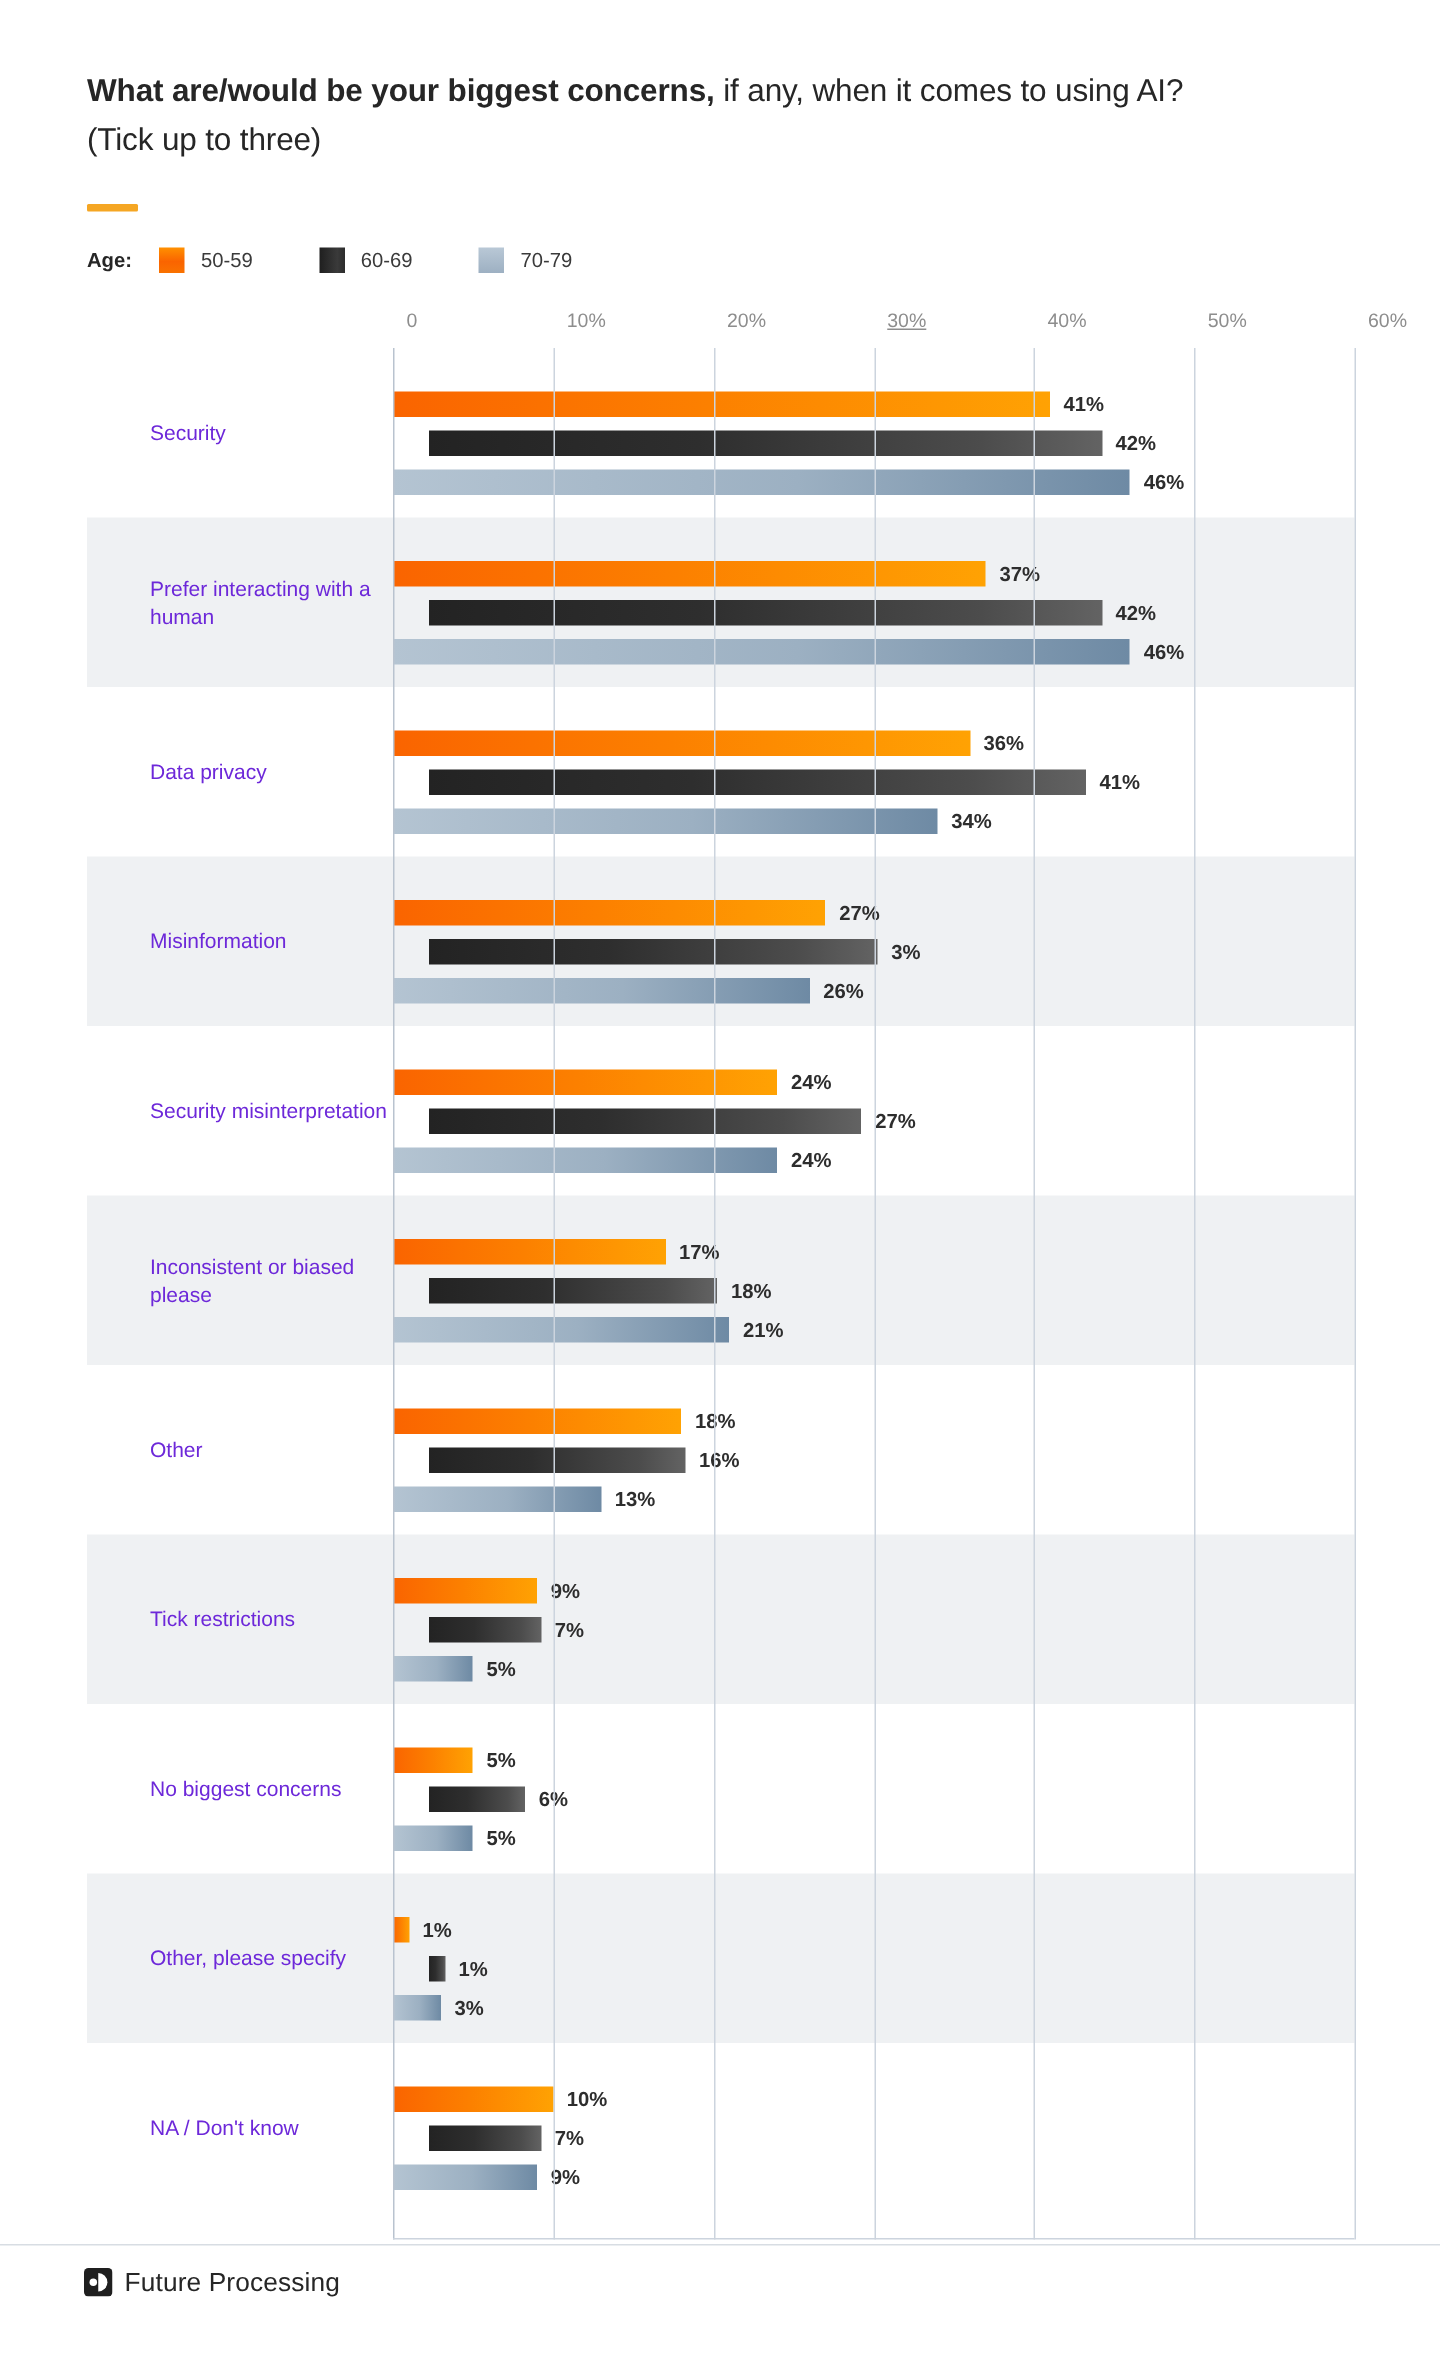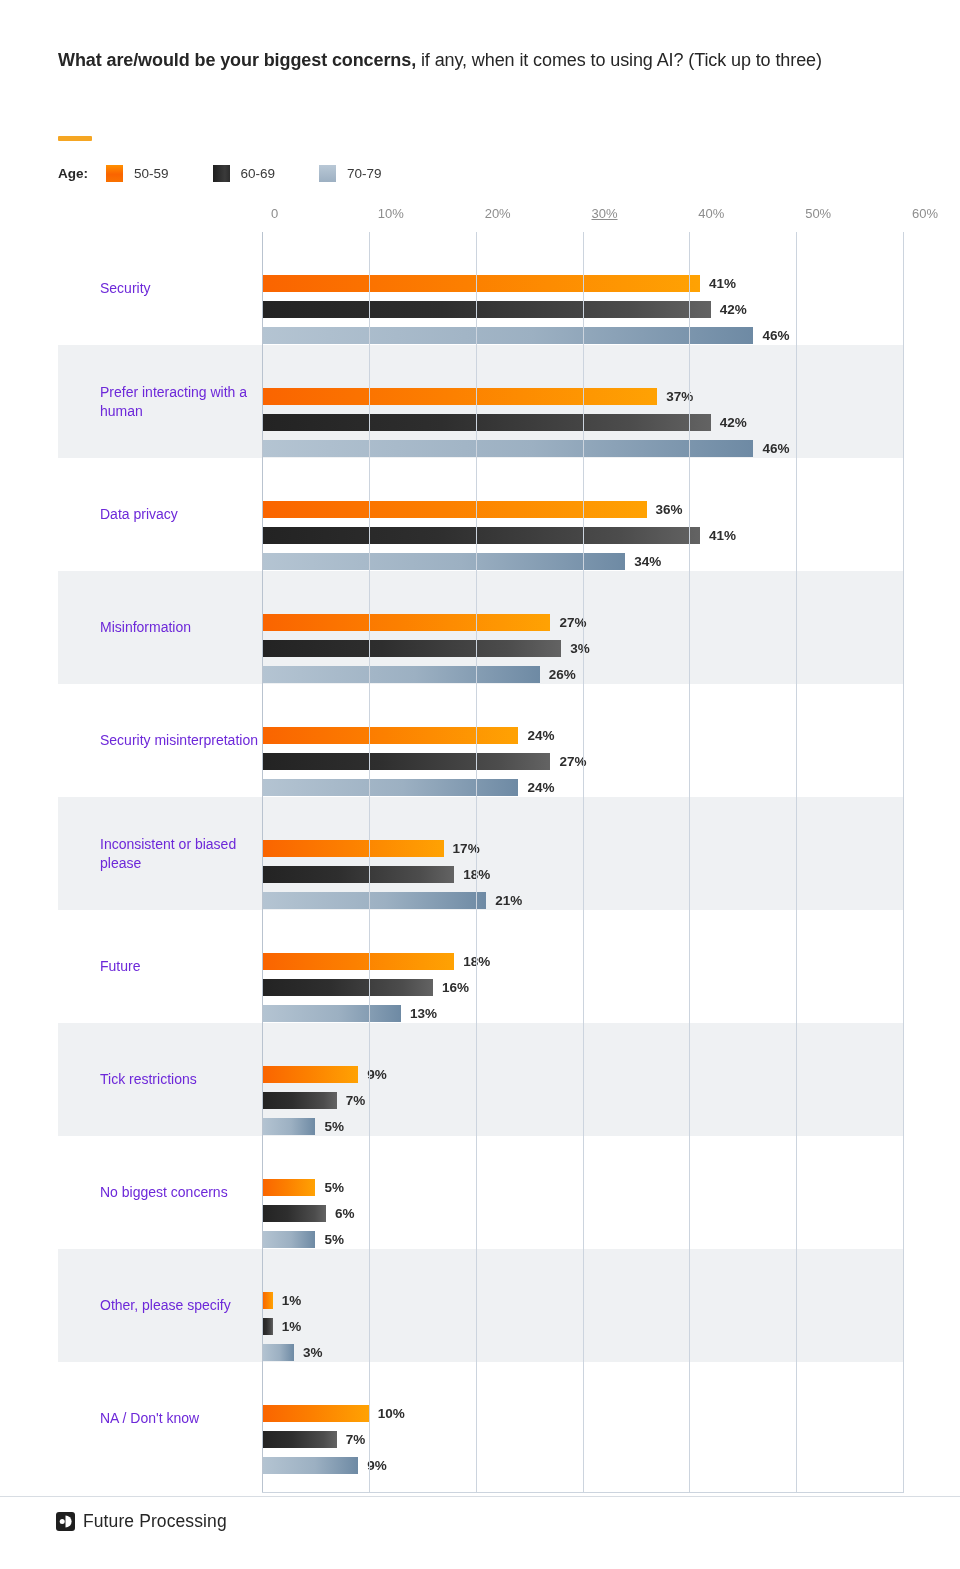--- a/index.html
+++ b/index.html
@@ -17,21 +17,21 @@
   }
 
   
   .header {
     position: absolute;
     left: 58px;
     top: 44px;
     width: 780px;
   }
   .title {
-    font-size: 18px;
+    font-size: 21px;
     line-height: 33px;
     color: #262626;
     font-weight: 400;
     letter-spacing: -0.1px;
   }
   .title .strong { font-weight: 700; }
 
   .accent-rule {
     position: absolute;
     left: 58px;
@@ -147,33 +147,33 @@
     position: absolute;
     left: 42px;
     width: 160px;
     font-size: 14px;
     line-height: 19px;
     color: #6d28d9;
   }
   .bars {
     position: absolute;
     left: 204px;
-    top: 14px;
+    top: 0;
     right: 0;
     height: 100%;
   }
   .bar-line {
     position: absolute;
     left: 0;
     height: 17px;
     display: flex;
     align-items: center;
   }
   .bar-line.l0 { top: 29px; }
-  .bar-line.l1 { top: 55px; }
+  .bar-line.l1 { top: 55px; margin-left: 24px; }
   .bar-line.l2 { top: 81px; }
   .bar {
     height: 17px;
     flex: none;
   }
   .bar.s0 { background: linear-gradient(90deg, #FA6400 0%, #FC8000 48%, #FFA203 100%); }
   .bar.s1 { background: linear-gradient(90deg, #232323 0%, #2e2e2e 40%, #4c4c4c 82%, #636363 100%); }
   .bar.s2 { background: linear-gradient(90deg, #B4C4D2 0%, #9CB0C2 55%, #6E8AA4 100%); }
   .bar-value {
     font-size: 13.5px;
@@ -359,21 +359,21 @@
               <div class="bar s1" style="width: 192.3px;"></div>
               <span class="bar-value">18%</span>
             </div>
             <div class="bar-line l2">
               <div class="bar s2" style="width: 224.35px;"></div>
               <span class="bar-value">21%</span>
             </div>
           </div>
         </div>
         <div class="row" style="top: 678px;">
-          <div class="row-label">Future</div>
+          <div class="row-label">Other</div>
           <div class="bars">
             <div class="bar-line l0">
               <div class="bar s0" style="width: 192.3px;"></div>
               <span class="bar-value">18%</span>
             </div>
             <div class="bar-line l1">
               <div class="bar s1" style="width: 170.933px;"></div>
               <span class="bar-value">16%</span>
             </div>
             <div class="bar-line l2">

